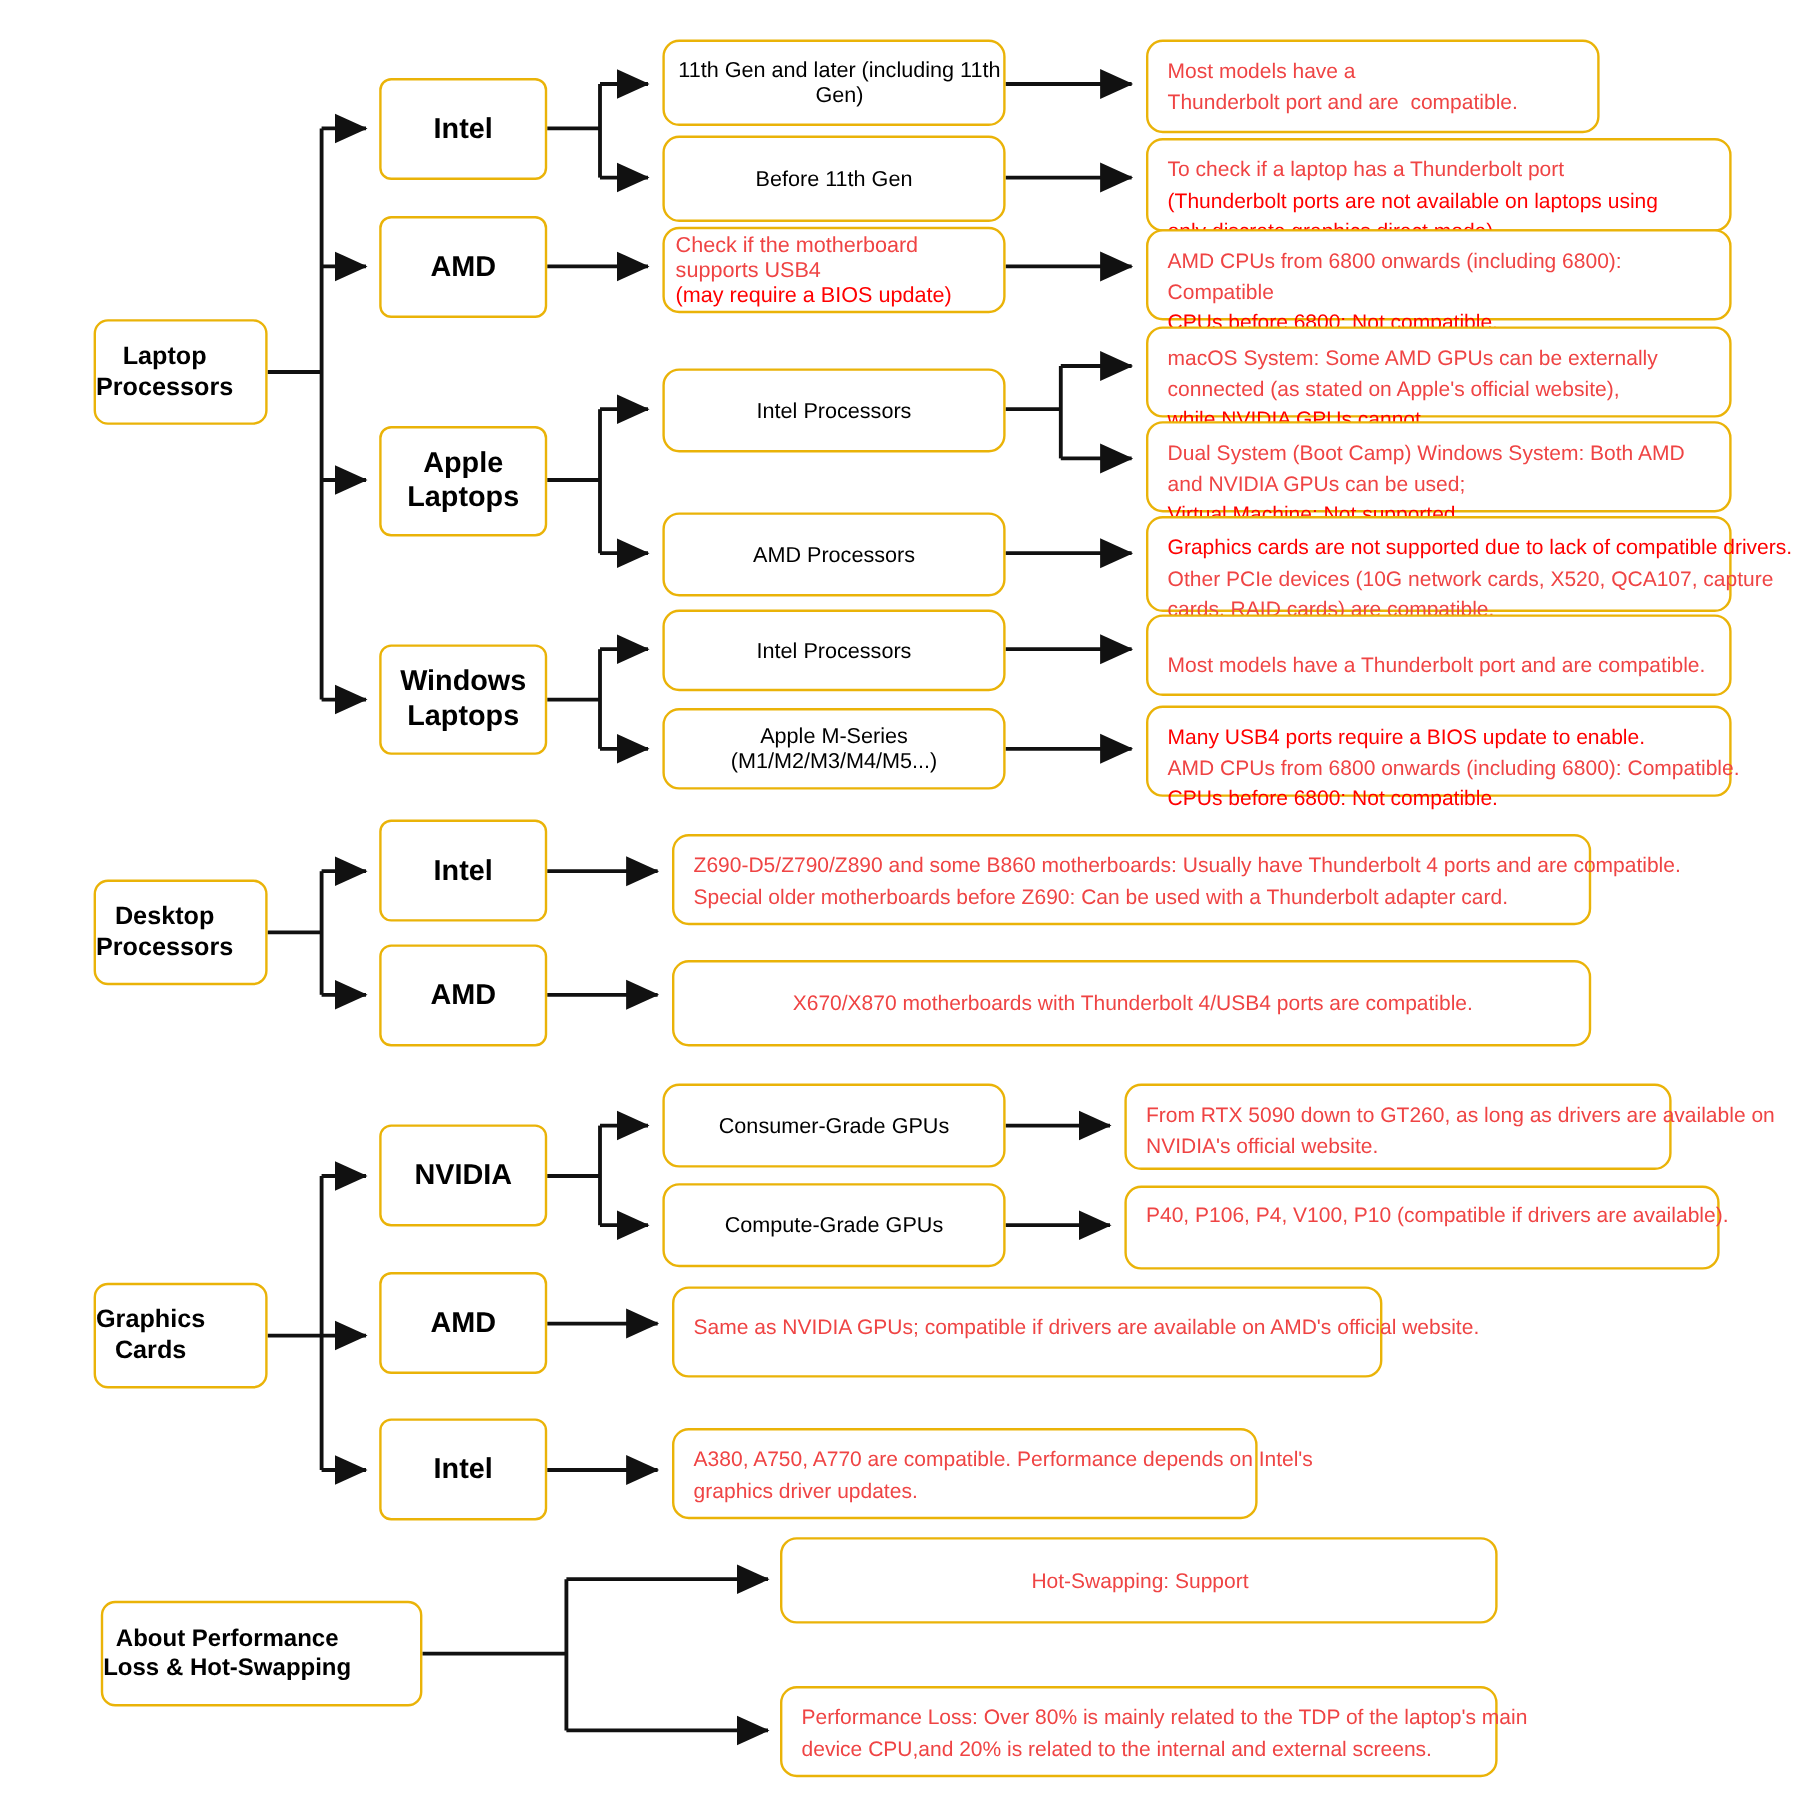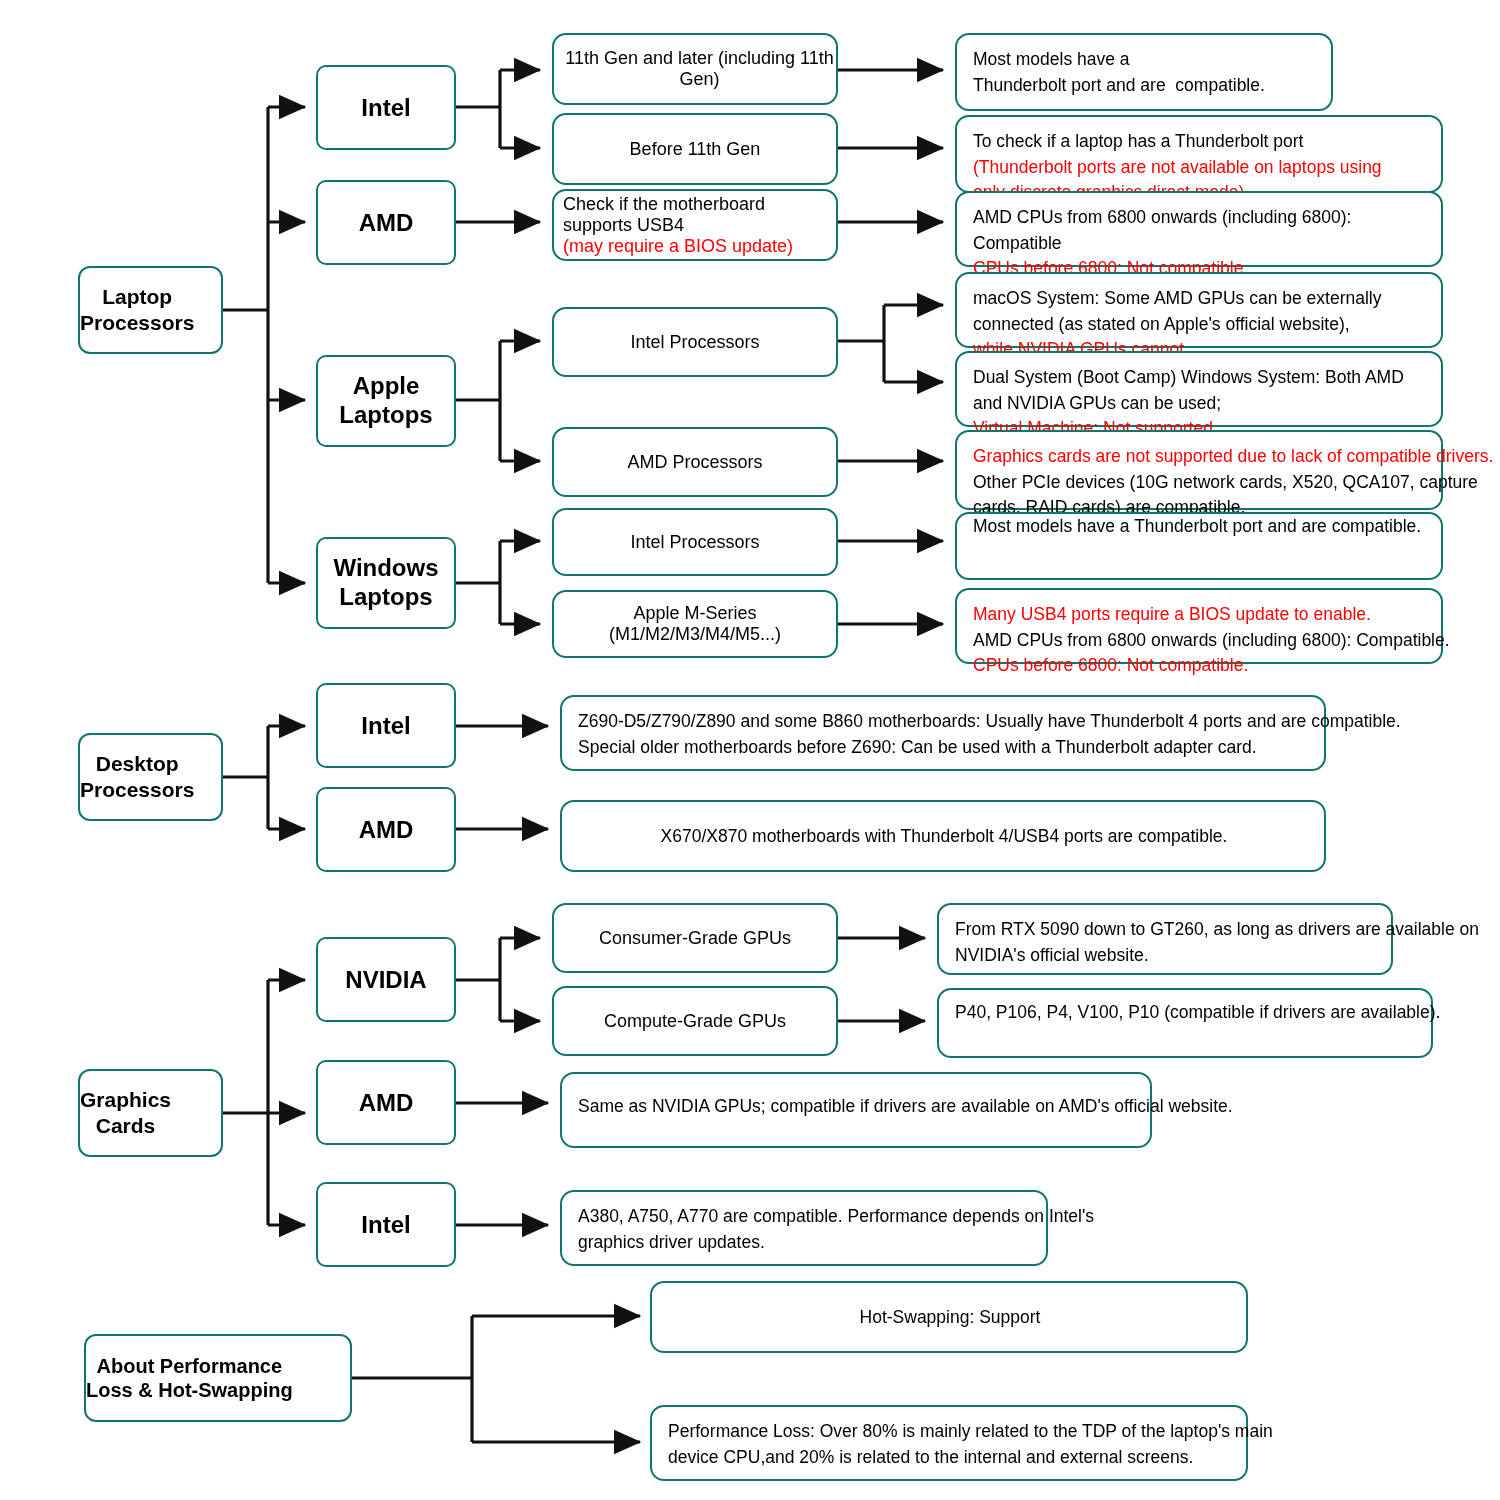--- a/index.html
+++ b/index.html
@@ -1,28 +1,28 @@
 <!DOCTYPE html>
 <html><head>
 <meta charset="utf-8">
 <style>
   html,body{margin:0;padding:0;background:#fff;}
   body{font-family:"Liberation Sans", sans-serif;}
   #canvas{position:relative;width:1500px;height:1500px;background:#ffffff;overflow:hidden;}
   #wires{position:absolute;left:0;top:0;width:1500px;height:1500px;}
-  .box{position:absolute;box-sizing:border-box;border:2px solid #0f766e;border-radius:14px;background:#fff;
+  .box{position:absolute;box-sizing:border-box;border:2px solid #eab308;border-radius:14px;background:#fff;
        display:flex;flex-direction:column;justify-content:center;}
   .root{border-width:2px;border-radius:12px;align-items:flex-start;text-align:center;font-weight:bold;font-size:21px;line-height:1.22;}
   .cat{border-width:2.5px;border-radius:10px;align-items:center;justify-content:center;text-align:center;font-weight:bold;font-size:24px;}
   .mid{align-items:center;justify-content:center;text-align:center;font-size:18px;font-weight:normal;}
   .note{align-items:flex-start;justify-content:flex-start;text-align:left;font-size:17.5px;line-height:1.46;padding:12px 14px 10px 16px;}
   .note.ctr{align-items:center;justify-content:center;text-align:center;}
   .note .ln{display:block;white-space:pre;}
   .red{color:#ff0000;}
-  .blk{color:#000000;}
+  .blk{color:#ef4444;}
 </style>
 </head>
 <body>
 
 <div id="canvas">
 
   <svg id="wires" viewBox="0 0 1500 1500">
     <defs>
       <marker id="ah" markerWidth="9" markerHeight="9" refX="8.2" refY="4.5" orient="auto" markerUnits="strokeWidth">
         <path d="M0,0.6 L8.6,4.5 L0,8.4 z" fill="#111"></path>
@@ -183,21 +183,21 @@
       <span class="ln blk">and NVIDIA GPUs can be used;</span>
       <span class="ln red">Virtual Machine: Not supported.</span>
     </div>
 
   <div class="box note" style="left:955px;top:430px;width:488px;height:80px;">
       <span class="ln red">Graphics cards are not supported due to lack of compatible drivers.</span>
       <span class="ln blk">Other PCIe devices (10G network cards, X520, QCA107, capture</span>
       <span class="ln blk">cards, RAID cards) are compatible.</span>
     </div>
 
-  <div class="box note" style="left:955px;top:512px;width:488px;height:68px;padding-top:0;">
+  <div class="box note" style="left:955px;top:512px;width:488px;height:68px;padding-top:28px;">
       <span class="ln blk">Most models have a Thunderbolt port and are compatible.</span>
     </div>
 
   <div class="box note" style="left:955px;top:588px;width:488px;height:76px;">
       <span class="ln red">Many USB4 ports require a BIOS update to enable.</span>
       <span class="ln blk">AMD CPUs from 6800 onwards (including 6800): Compatible.</span>
       <span class="ln red">CPUs before 6800: Not compatible.</span>
     </div>
 
   <div class="box cat" style="left:316px;top:683px;width:140px;height:85px;">

